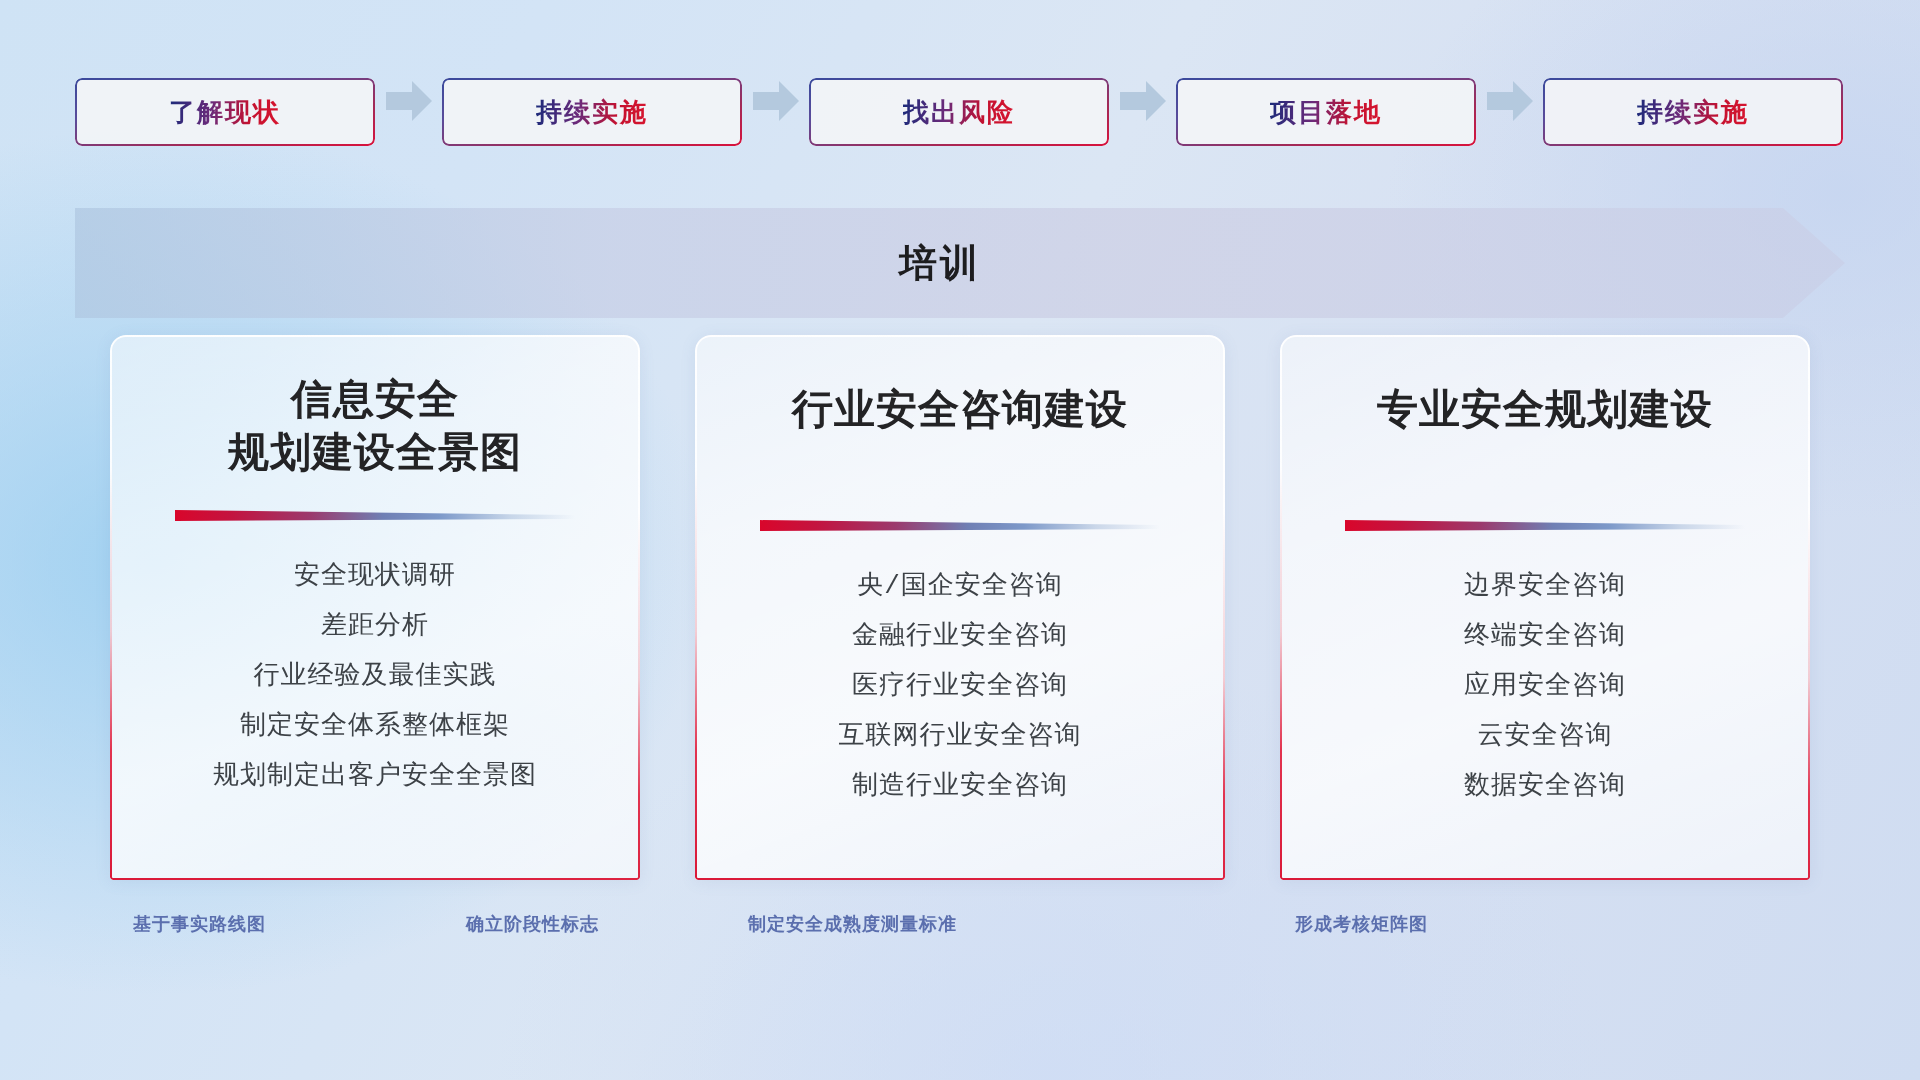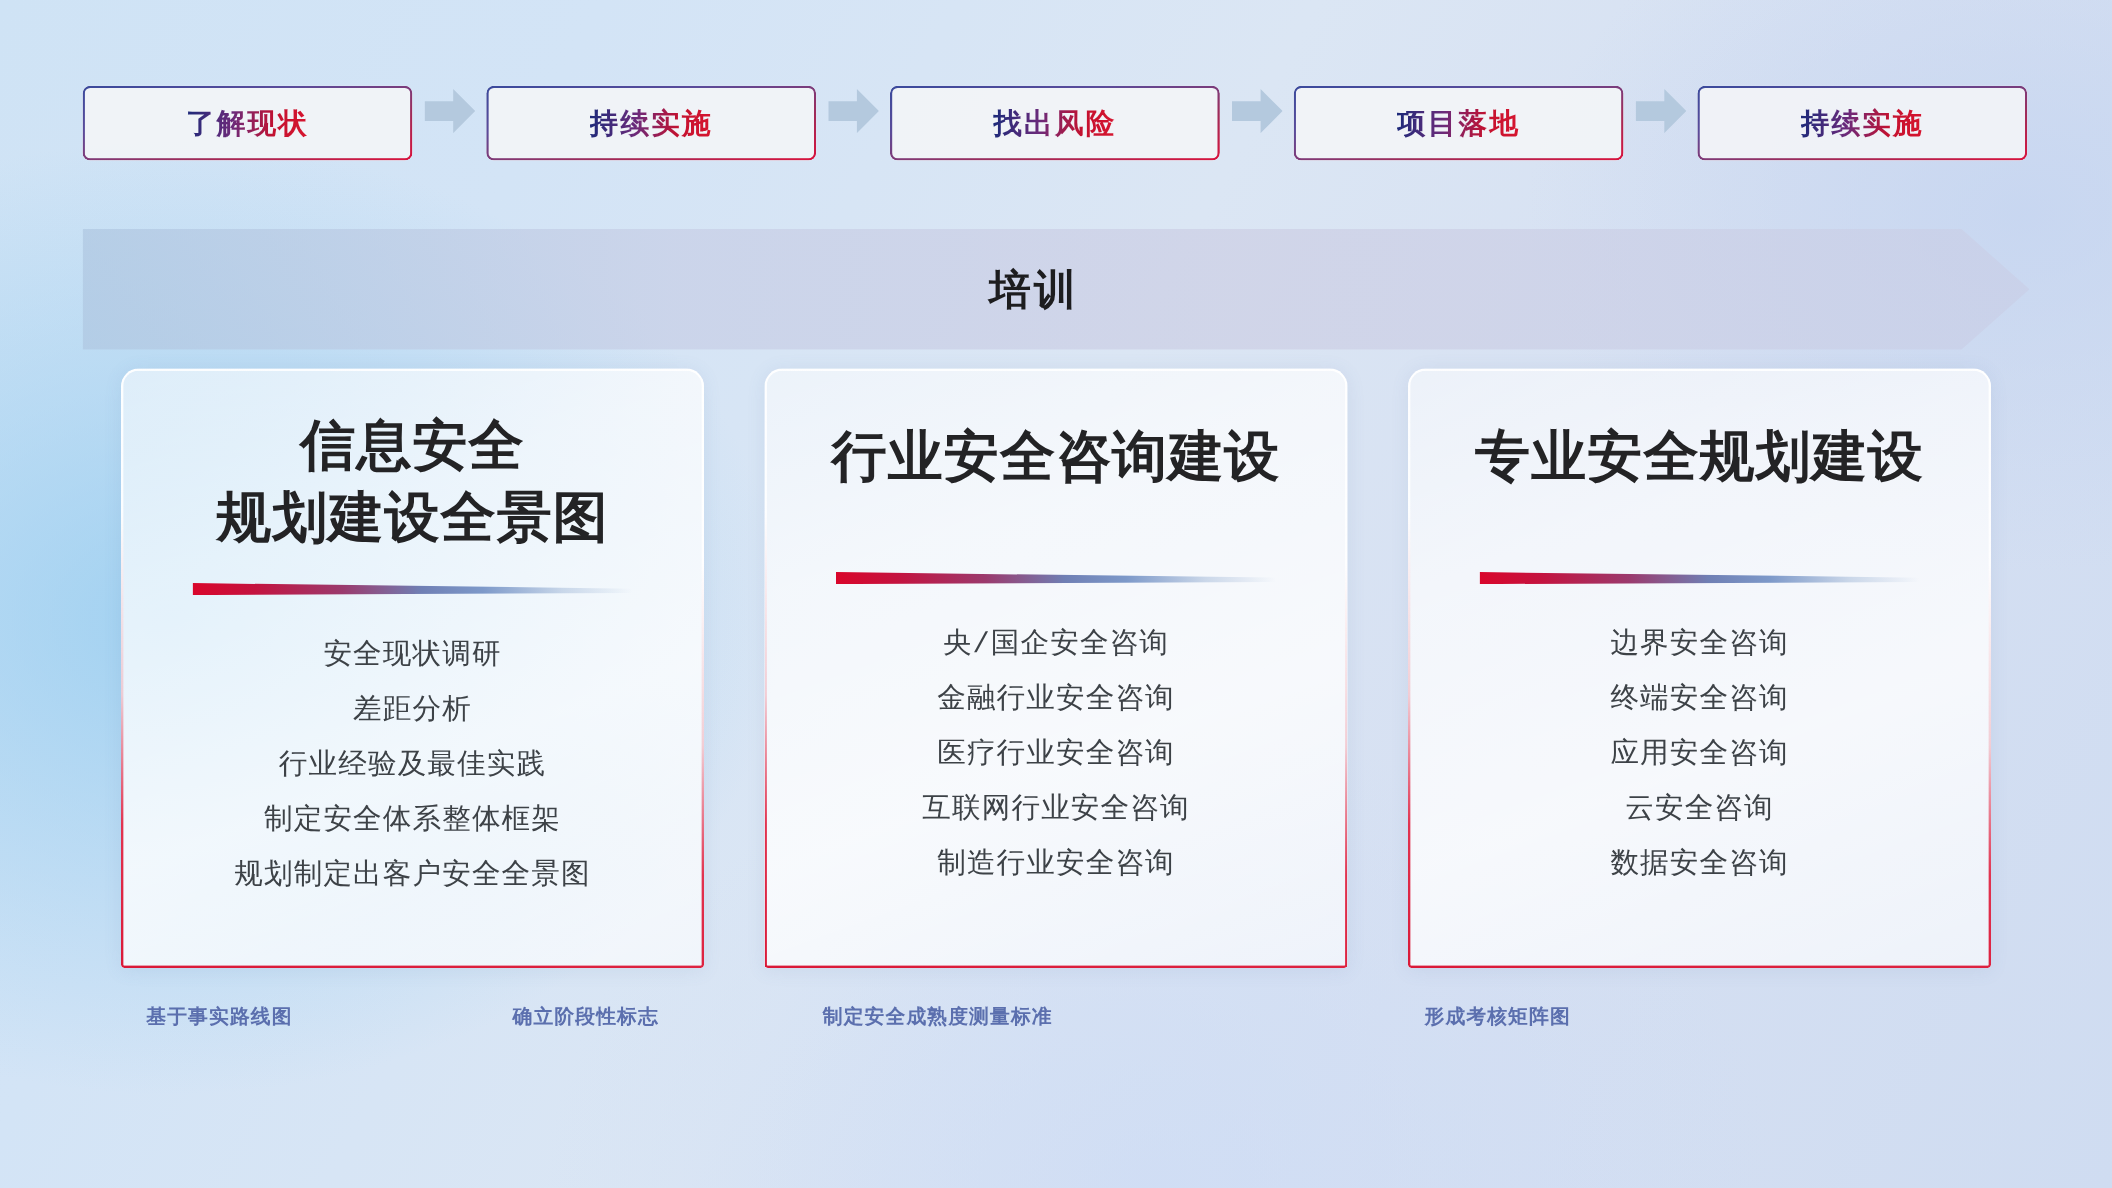--- a/index.html
+++ b/index.html
@@ -146,21 +146,21 @@
     -webkit-mask-composite: xor;
     mask: linear-gradient(#000 0 0) content-box, linear-gradient(#000 0 0);
     mask-composite: exclude;
     pointer-events: none;
   }
   .card-title {
     position: relative;
     padding: 0 28px;
     margin-top: 48px;
     text-align: center;
-    font-size: 50px;
+    font-size: 41px;
     font-weight: 700;
     line-height: 1.30;
     color: #232325;
     letter-spacing: 1px;
     min-height: 110px;
   }
   .card-title.two-line { margin-top: 38px; }
   .divider-wrap {
     position: relative;
     margin: 0 auto;

